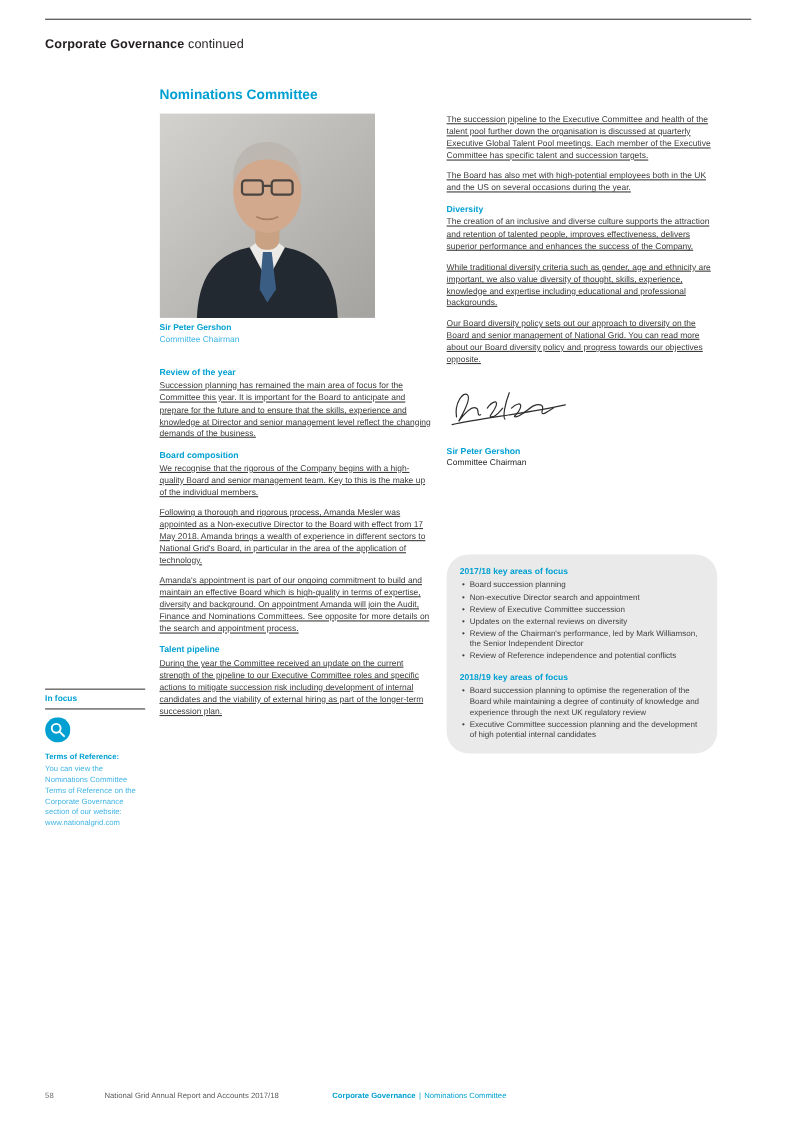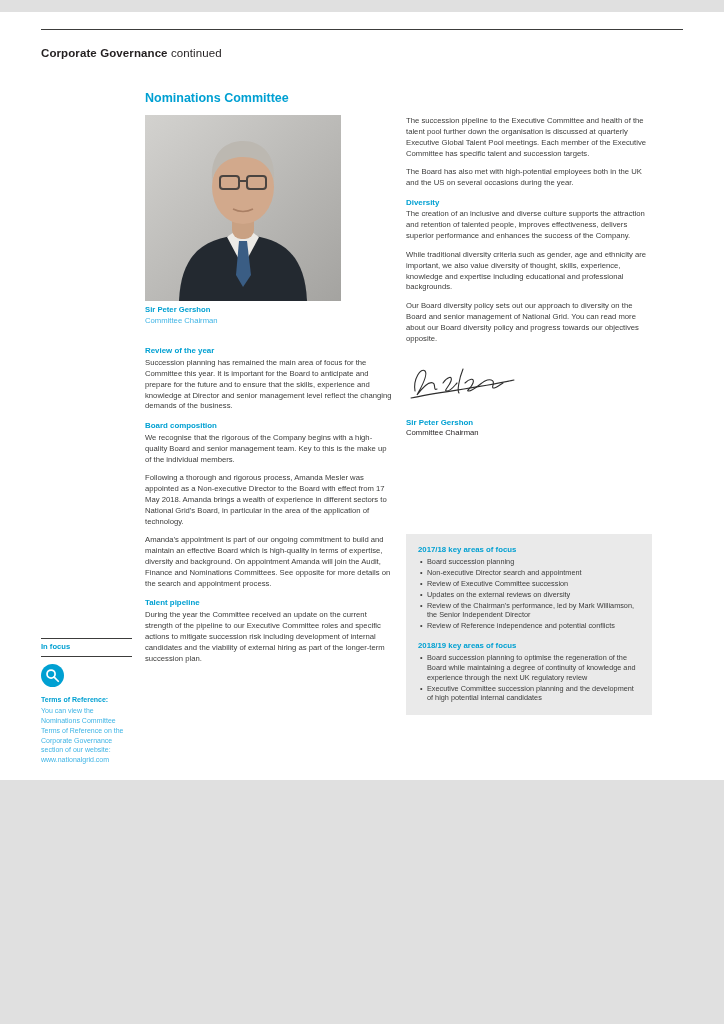--- a/index.html
+++ b/index.html
@@ -4,46 +4,46 @@
 <style>
   :root{
     --brand-blue:#00A0D2;
     --light-blue:#3FB4E5;
     --box-gray:#EAEAEA;
     --text-dark:#3C3C3B;
   }
   *{box-sizing:border-box;}
   html,body{margin:0;padding:0;background:#e0e0e0;}
   .page{
-    position:relative;width:724px;height:768px;background:#ffffff;
+    position:relative;width:724px;height:1024px;background:#ffffff;
     font-family:"Liberation Sans","DejaVu Sans",sans-serif;color:var(--text-dark);
-    margin:12px auto;overflow:hidden;
+    margin:0 auto;overflow:hidden;
   }
   .top-rule{position:absolute;left:41px;width:642px;top:17px;height:1px;background:#3c3c3b;}
   .page-header{position:absolute;left:41px;top:35px;font-size:11.5px;color:#231f20;letter-spacing:.1px;}
   .page-header .bold{font-weight:bold;}
   .main-title{position:absolute;left:145px;top:79px;margin:0;font-size:12.5px;font-weight:bold;color:var(--brand-blue);}
   .photo{position:absolute;left:145px;top:103px;width:196px;height:186px;overflow:hidden;}
   .photo svg{display:block;width:100%;height:100%;}
   .photo-caption{position:absolute;left:145px;top:293px;font-size:7.7px;line-height:1.4;}
   .cap-name{color:var(--brand-blue);font-weight:bold;}
   .cap-role{color:var(--light-blue);}
   .col{position:absolute;font-size:7.7px;line-height:1.42;color:var(--text-dark);}
   .left-col{left:145px;top:333px;width:247px;}
   .right-col{left:406px;top:104px;width:249px;}
-  .col p{margin:0 0 7.5px 0;}
+  .col p{margin:0 0 7.5px 0;text-decoration:underline;}
   .sec-head{margin:3px 0 1.5px 0;font-size:7.9px;font-weight:bold;color:var(--brand-blue);}
   .sec-head:first-child{margin-top:0;}
   .signature-block{margin-top:16px;}
   .signature-img{width:112px;height:44px;}
   .sig-name{margin-top:8px;font-size:7.9px;font-weight:bold;color:var(--brand-blue);}
   .sig-role{font-size:7.7px;color:#231f20;}
   .focus-box{
-    position:absolute;left:406px;top:522px;width:246px;background:var(--box-gray);
-    padding:11px 12px 11px 12px;font-size:7.3px;line-height:1.34;color:var(--text-dark);
+    position:absolute;left:406px;top:504px;width:246px;background:var(--box-gray);
+    padding:11px 12px 11px 12px;font-size:7.3px;line-height:1.34;color:var(--text-dark);border-radius:20px;
   }
   .focus-box .box-head{font-size:7.8px;font-weight:bold;color:var(--brand-blue);margin:0 0 2px 0;}
   .focus-box .box-head.second{margin-top:10px;}
   .focus-box ul{list-style:none;margin:0;padding:0;}
   .focus-box li{position:relative;padding-left:9px;margin:0 0 1px 0;}
   .focus-box li::before{content:"\2022";position:absolute;left:2px;top:0;}
   .sidebar{position:absolute;left:41px;top:626px;width:91px;font-size:7px;line-height:1.4;}
   .sidebar .rule{height:1px;background:#3c3c3b;}
   .sidebar .in-focus{color:var(--brand-blue);font-weight:bold;font-size:7.6px;padding:3px 0 3px 0;}
   .sidebar .focus-icon{margin:7px 0 6px 0;width:23px;height:23px;}

